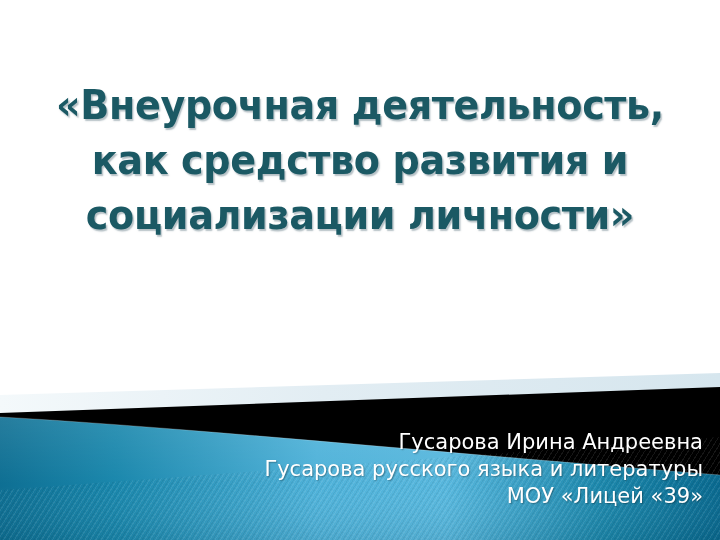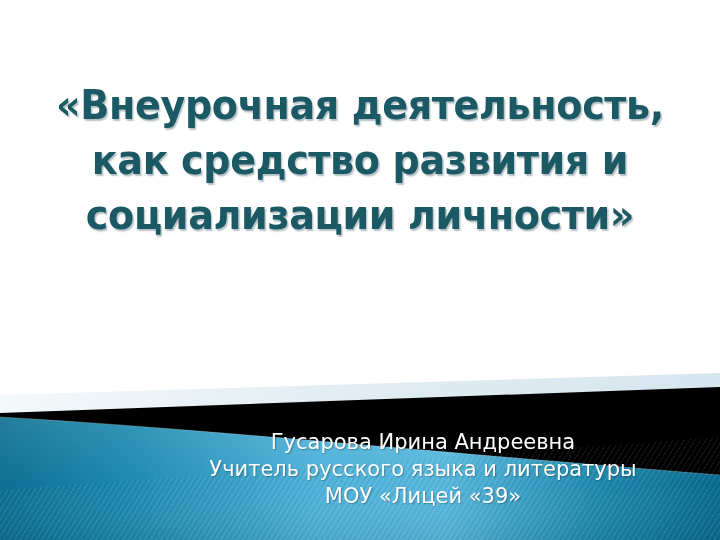--- a/index.html
+++ b/index.html
@@ -77,21 +77,21 @@
     );
     -webkit-mask-image: linear-gradient(#000, #000);
     clip-path: polygon(0 125px, 0 175px, 720px 175px, 720px 72px);
   }
 
   
   .author-block {
     position: absolute;
     right: 17px;
     bottom: 30px;
-    text-align: center;
+    text-align: right;
     width: 560px;
   }
 
   .author-line {
     display: block;
     color: #ffffff;
     font-family: "DejaVu Sans", "Liberation Sans", sans-serif;
     font-size: 21px;
     line-height: 27px;
     font-weight: 400;
@@ -140,17 +140,17 @@
       <path d="M0,52 C180,62 420,86 720,110 L720,175 L0,175 Z" fill="url(#blueGrad)"></path>
       <path d="M0,52 C180,62 420,86 720,110 L720,175 L0,175 Z" fill="url(#blueGradV)"></path>
 
       <path d="M0,52 C180,62 420,86 720,110" fill="none" stroke="rgba(255,255,255,0.22)" stroke-width="1"></path>
     </svg>
     <div class="stripes"></div>
   </div>
 
   <div class="author-block">
     <span class="author-line">Гусарова Ирина Андреевна</span>
-    <span class="author-line">Учитель русского языка и литературы</span>
+    <span class="author-line">Гусарова русского языка и литературы</span>
     <span class="author-line">МОУ «Лицей «39»</span>
   </div>
 
 </div>
 
 </body></html>

